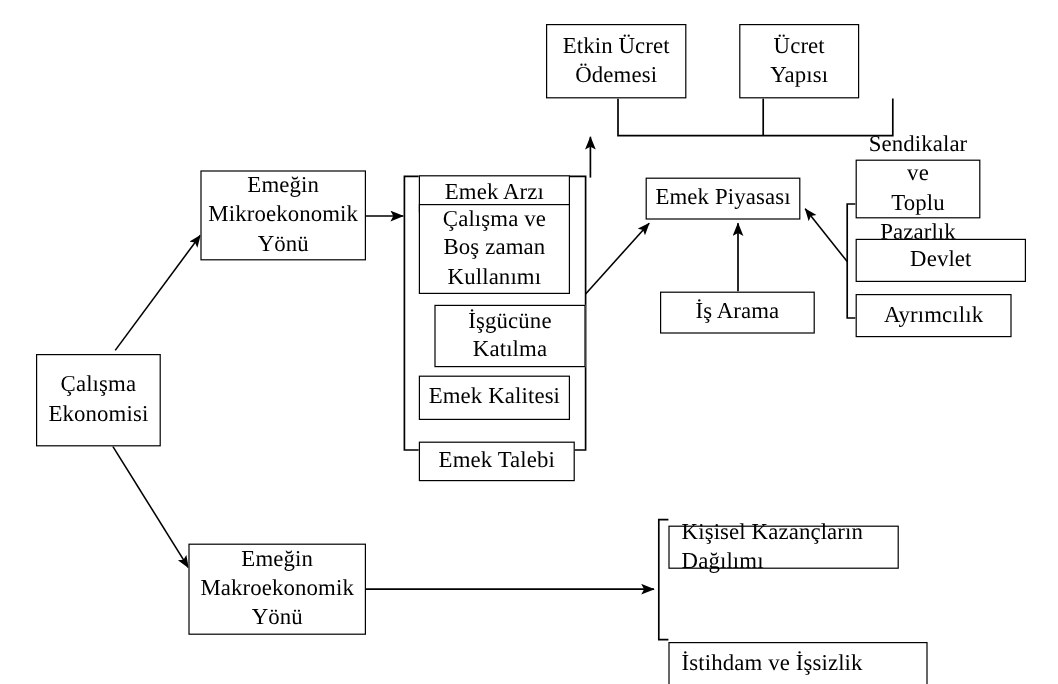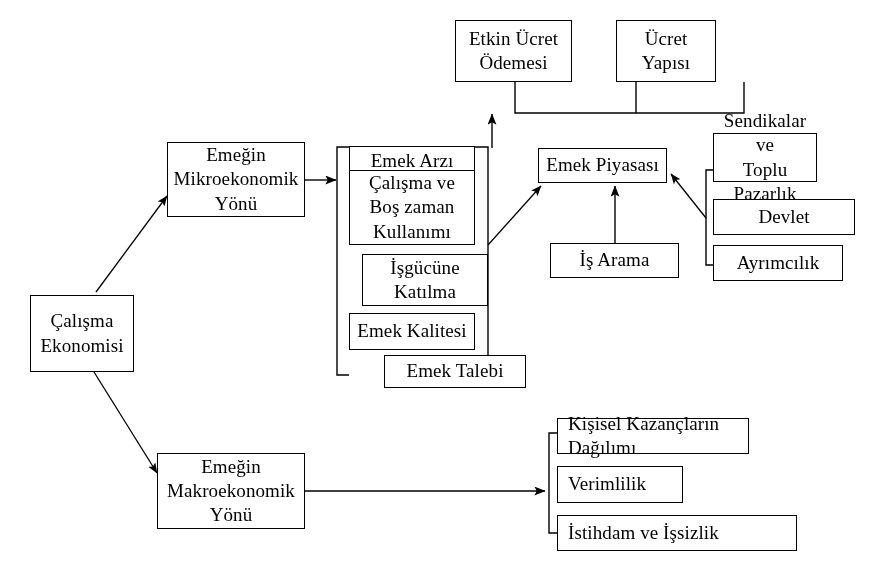--- a/index.html
+++ b/index.html
@@ -41,20 +41,21 @@
     line-height: 1.28;
     font-size: 19px;
     letter-spacing: .1px;
     padding: 2px 4px;
     white-space: pre-line;
   }
   .node-box.align-left {
     justify-content: flex-start;
     text-align: left;
     padding-left: 10px;
+    margin-top: 20px;
   }
   .node-label {
     display: block;
     width: 100%;
     white-space: pre-line;
   }
   .node-box.align-left .node-label {
     text-align: left;
   }
 </style>
@@ -153,21 +154,21 @@
 
   <div class="node-box" style="left:349px; top:254px; width:126px; height:52px;margin-left:13px;">
     <span class="node-label">İşgücüne
 Katılma</span>
   </div>
 
   <div class="node-box" style="left:349px; top:313px; width:126px; height:37px;">
     <span class="node-label">Emek Kalitesi</span>
   </div>
 
-  <div class="node-box" style="left:349px; top:355px; width:142px; height:33px;margin-left:35px;">
+  <div class="node-box" style="left:349px; top:368px; width:130px; height:33px;">
     <span class="node-label">Emek Talebi</span>
   </div>
 
   <div class="node-box" style="left:538px; top:148px; width:129px; height:35px;">
     <span class="node-label">Emek Piyasası</span>
   </div>
 
   <div class="node-box" style="left:550px; top:243px; width:129px; height:35px;">
     <span class="node-label">İş Arama</span>
   </div>
@@ -193,21 +194,18 @@
   <div class="node-box" style="left:157px; top:453px; width:148px; height:76px;">
     <span class="node-label">Emeğin
 Makroekonomik
 Yönü</span>
   </div>
 
   <div class="node-box align-left" style="left:557px; top:418px; width:192px; height:36px;">
     <span class="node-label">Kişisel Kazançların Dağılımı</span>
   </div>
 
-  <div class="node-box align-left" style="left:557px; top:466px; width:126px; height:37px;">
-    <span class="node-label">Verimlilik</span>
-  </div>
-
-  <div class="node-box align-left" style="left:557px; top:515px; width:240px; height:36px;">
+
+  <div class="node-box align-left" style="left:557px; top:515px; width:216px; height:36px;">
     <span class="node-label">İstihdam ve İşsizlik</span>
   </div>
 
 </div>
 
 </body></html>

